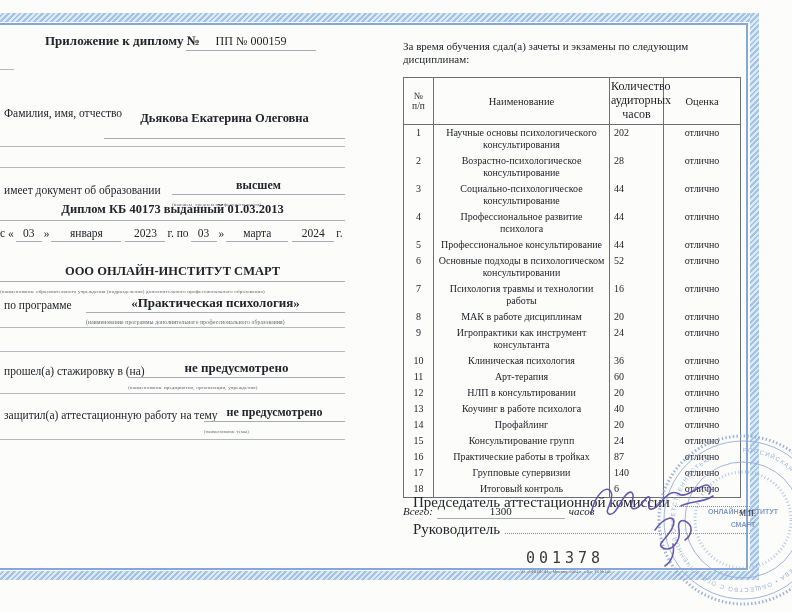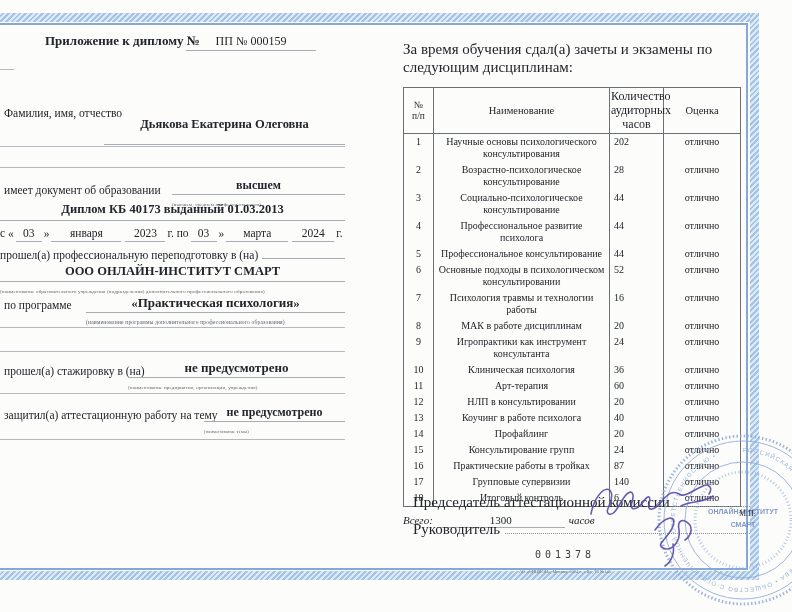--- a/index.html
+++ b/index.html
@@ -26,21 +26,21 @@
   .ul{border-bottom:1px solid var(--grayline);}
   .hline{position:absolute;left:0;width:345px;border-top:1px solid #b4b9c0;height:0;}
   .cap{font-size:5px;color:#5a5e66;text-align:center;letter-spacing:.2px;margin-top:1px;line-height:1.1;}
 
   #r-title{top:33px;}
   #r-title .lbl{position:absolute;left:45px;top:0;font-size:13px;font-weight:bold;}
   #r-title .val{position:absolute;left:186px;top:1px;width:130px;font-size:12px;text-align:center;padding-bottom:1px;}
 
   #r-fio{top:103px;}
   #r-fio .lbl{position:absolute;left:4px;top:3px;}
-  #r-fio .val{position:absolute;left:104px;top:14px;width:241px;font-size:12.5px;font-weight:bold;text-align:center;padding-bottom:11px;}
+  #r-fio .val{position:absolute;left:104px;top:8px;width:241px;font-size:12.5px;font-weight:bold;text-align:center;padding-bottom:11px;}
 
   #r-edu{top:178px;}
   #r-edu .lbl{position:absolute;left:4px;top:5px;}
   #r-edu .wrap{position:absolute;left:172px;top:0;width:173px;}
   #r-edu .val{display:block;font-size:12px;font-weight:bold;text-align:center;padding-bottom:1px;}
 
   #r-doc{top:202px;}
   #r-doc .val{display:block;width:345px;font-size:12.5px;font-weight:bold;text-align:center;padding-bottom:2px;}
 
   #r-period{top:226px;display:flex;align-items:baseline;white-space:nowrap;}
@@ -66,21 +66,21 @@
   #r-intern .val{display:block;font-size:13px;font-weight:bold;text-align:center;padding-bottom:1px;}
 
   #r-thesis{top:405px;}
   #r-thesis .lbl{position:absolute;left:4px;top:3px;}
   #r-thesis .wrap{position:absolute;left:204px;top:0;width:141px;}
   #r-thesis .val{display:block;font-size:12px;font-weight:bold;text-align:center;padding-bottom:1px;}
   #r-thesis .cap{font-size:4.5px;}
 
   
   .rcol{position:absolute;left:403px;top:40px;width:337px;}
-  .intro{font-size:15px;line-height:1.2;margin:0 0 11px 0;}
+  .intro{font-size:11px;line-height:1.2;margin:0 0 11px 0;}
   table.subjects{border-collapse:collapse;width:337px;table-layout:fixed;border:1px solid var(--tableline);}
   table.subjects th{border:1px solid var(--tableline);font-weight:normal;padding:2px 1px;vertical-align:middle;white-space:pre-line;}
   table.subjects th.h0{font-size:9.5px;line-height:1.1;}
   table.subjects th.h1{font-size:10.5px;}
   table.subjects th.h2{font-size:12px;line-height:1.15;}
   table.subjects th.h3{font-size:10.5px;}
   table.subjects td{border-left:1px solid var(--tableline);border-right:1px solid var(--tableline);
        padding:2px 4px;font-size:10px;line-height:1.2;vertical-align:top;}
   td.c0{text-align:center;}
   td.c1{text-align:center;padding-right:2px;}
@@ -90,21 +90,21 @@
   .totals{display:flex;align-items:baseline;margin-top:7px;font-size:11px;}
   .totals .it{font-style:italic;}
   .totals .tul{width:128px;text-align:center;margin:0 4px;padding-bottom:1px;}
 
   .sigrow{position:absolute;left:413px;width:337px;display:flex;align-items:baseline;font-size:15px;}
   .sigrow .fill{flex:1;border-bottom:1px dotted #8a8f98;margin-left:5px;}
   #row-chair{top:494px;}
   #row-head{top:521px;}
 
   .docnum{position:absolute;left:485px;top:549px;width:160px;text-align:center;
-          font-family:"DejaVu Sans Mono",monospace;font-size:10px;letter-spacing:4px;color:#3a3a42;}
+          font-family:"DejaVu Sans Mono",monospace;font-size:15px;letter-spacing:4px;color:#3a3a42;}
   .printnote{position:absolute;left:435px;top:569px;width:260px;text-align:center;
              font-size:4.5px;color:#6d727c;z-index:6;}
   .mp{position:absolute;left:739px;top:509px;font-size:8px;color:#2c2e36;z-index:7;}
 
   .sig-svg{position:absolute;left:585px;top:480px;z-index:5;}
   .seal-svg{position:absolute;left:648px;top:428px;z-index:4;opacity:.85;}
 </style>
 </head>
 <body>
 
@@ -151,24 +151,20 @@
     <span class="seg ul" style="width:70px;">января</span>
     <span class="seg ul" style="width:40px;">2023</span>
     <span>г. по</span>
     <span class="seg ul" style="width:26px;">03</span>
     <span>»</span>
     <span class="seg ul" style="width:62px;">марта</span>
     <span class="seg ul" style="width:42px;">2024</span>
     <span>г.</span>
   </div>
 
-  <div class="lrow" id="r-retrain">
-    <span class="lbl">прошел(а) профессиональную переподготовку в (на)</span>
-    <span class="fill ul"></span>
-  </div>
 
   <div class="lrow" id="r-org">
     <span class="val ul">ООО ОНЛАЙН-ИНСТИТУТ СМАРТ</span>
     <span class="cap">(наименование образовательного учреждения (подразделения) дополнительного профессионального образования)</span>
   </div>
 
   <div class="lrow" id="r-prog">
     <span class="lbl">по программе</span>
     <span class="wrap">
       <span class="val ul">«Практическая психология»</span>

